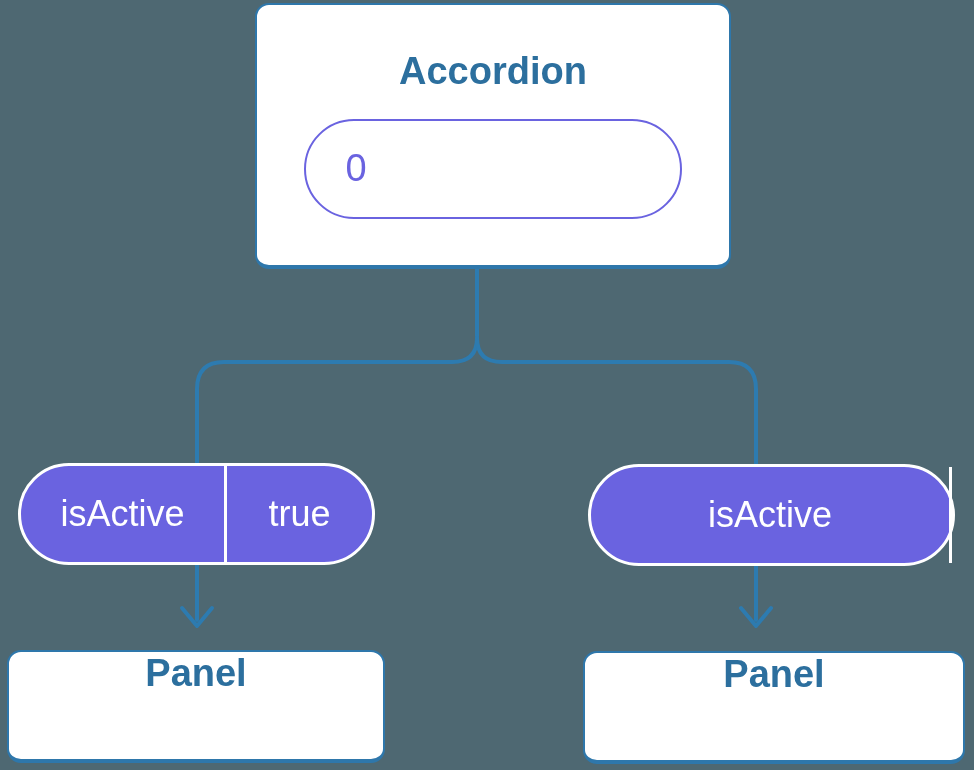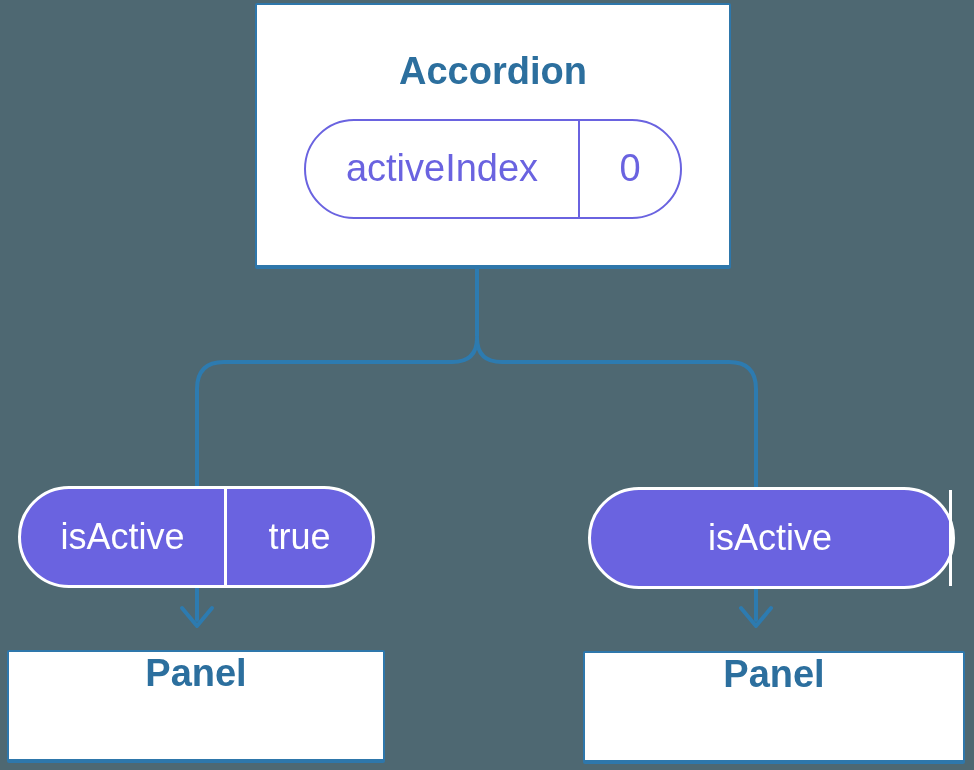--- a/index.html
+++ b/index.html
@@ -25,21 +25,21 @@
     stroke-width: 4;
     stroke-linecap: round;
     stroke-linejoin: round;
   }
 
   .card {
     position: absolute;
     background: #ffffff;
     border: 2px solid var(--card_border, #2e77ab);
     border-bottom-width: 4px;
-    border-radius: 2px;
+    border-radius: 14px;
   }
 
   .accordion-card {
     left: 255px; top: 3px;
     width: 476px; height: 266px;
     display: flex;
     flex-direction: column;
     align-items: center;
   }
   .card-title {
@@ -74,21 +74,20 @@
   .prop-pill {
     position: absolute;
     height: 102px;
     background: var(--purple, #6a63e0);
     border: 3px solid #ffffff;
     border-radius: 60px;
     display: flex;
     align-items: stretch;
     color: var(--pill_text, #ffffff);
     font-size: 36px;
-    margin-top: 23px;
   }
   .prop-pill .pill-name {
     flex: 1;
     display: flex; align-items: center; justify-content: center;
     border-right: 3px solid #ffffff;
   }
   .prop-pill .pill-value {
     display: flex; align-items: center; justify-content: center;
   }
   .prop-pill-left  { left: 18px;  top: 463px; width: 357px; }
@@ -114,21 +113,20 @@
     <path d="M 477 252 L 477 338"></path>
     <path d="M 477 338 Q 477 362 452 362 L 224 362 Q 197 362 197 389 L 197 620"></path>
     <path d="M 477 338 Q 477 362 502 362 L 729 362 Q 756 362 756 389 L 756 620"></path>
     <path d="M 182 608 L 197 626 L 212 608"></path>
     <path d="M 741 608 L 756 626 L 771 608"></path>
   </svg>
 
   <div class="card accordion-card">
     <div class="card-title">Accordion</div>
     <div class="state-pill">
-      <div class="pill-name">activeIndex</div>
       <div class="pill-value">0</div>
     </div>
   </div>
 
   <div class="prop-pill prop-pill-left">
     <div class="pill-name">isActive</div>
     <div class="pill-value">true</div>
   </div>
 
   <div class="prop-pill prop-pill-right">

